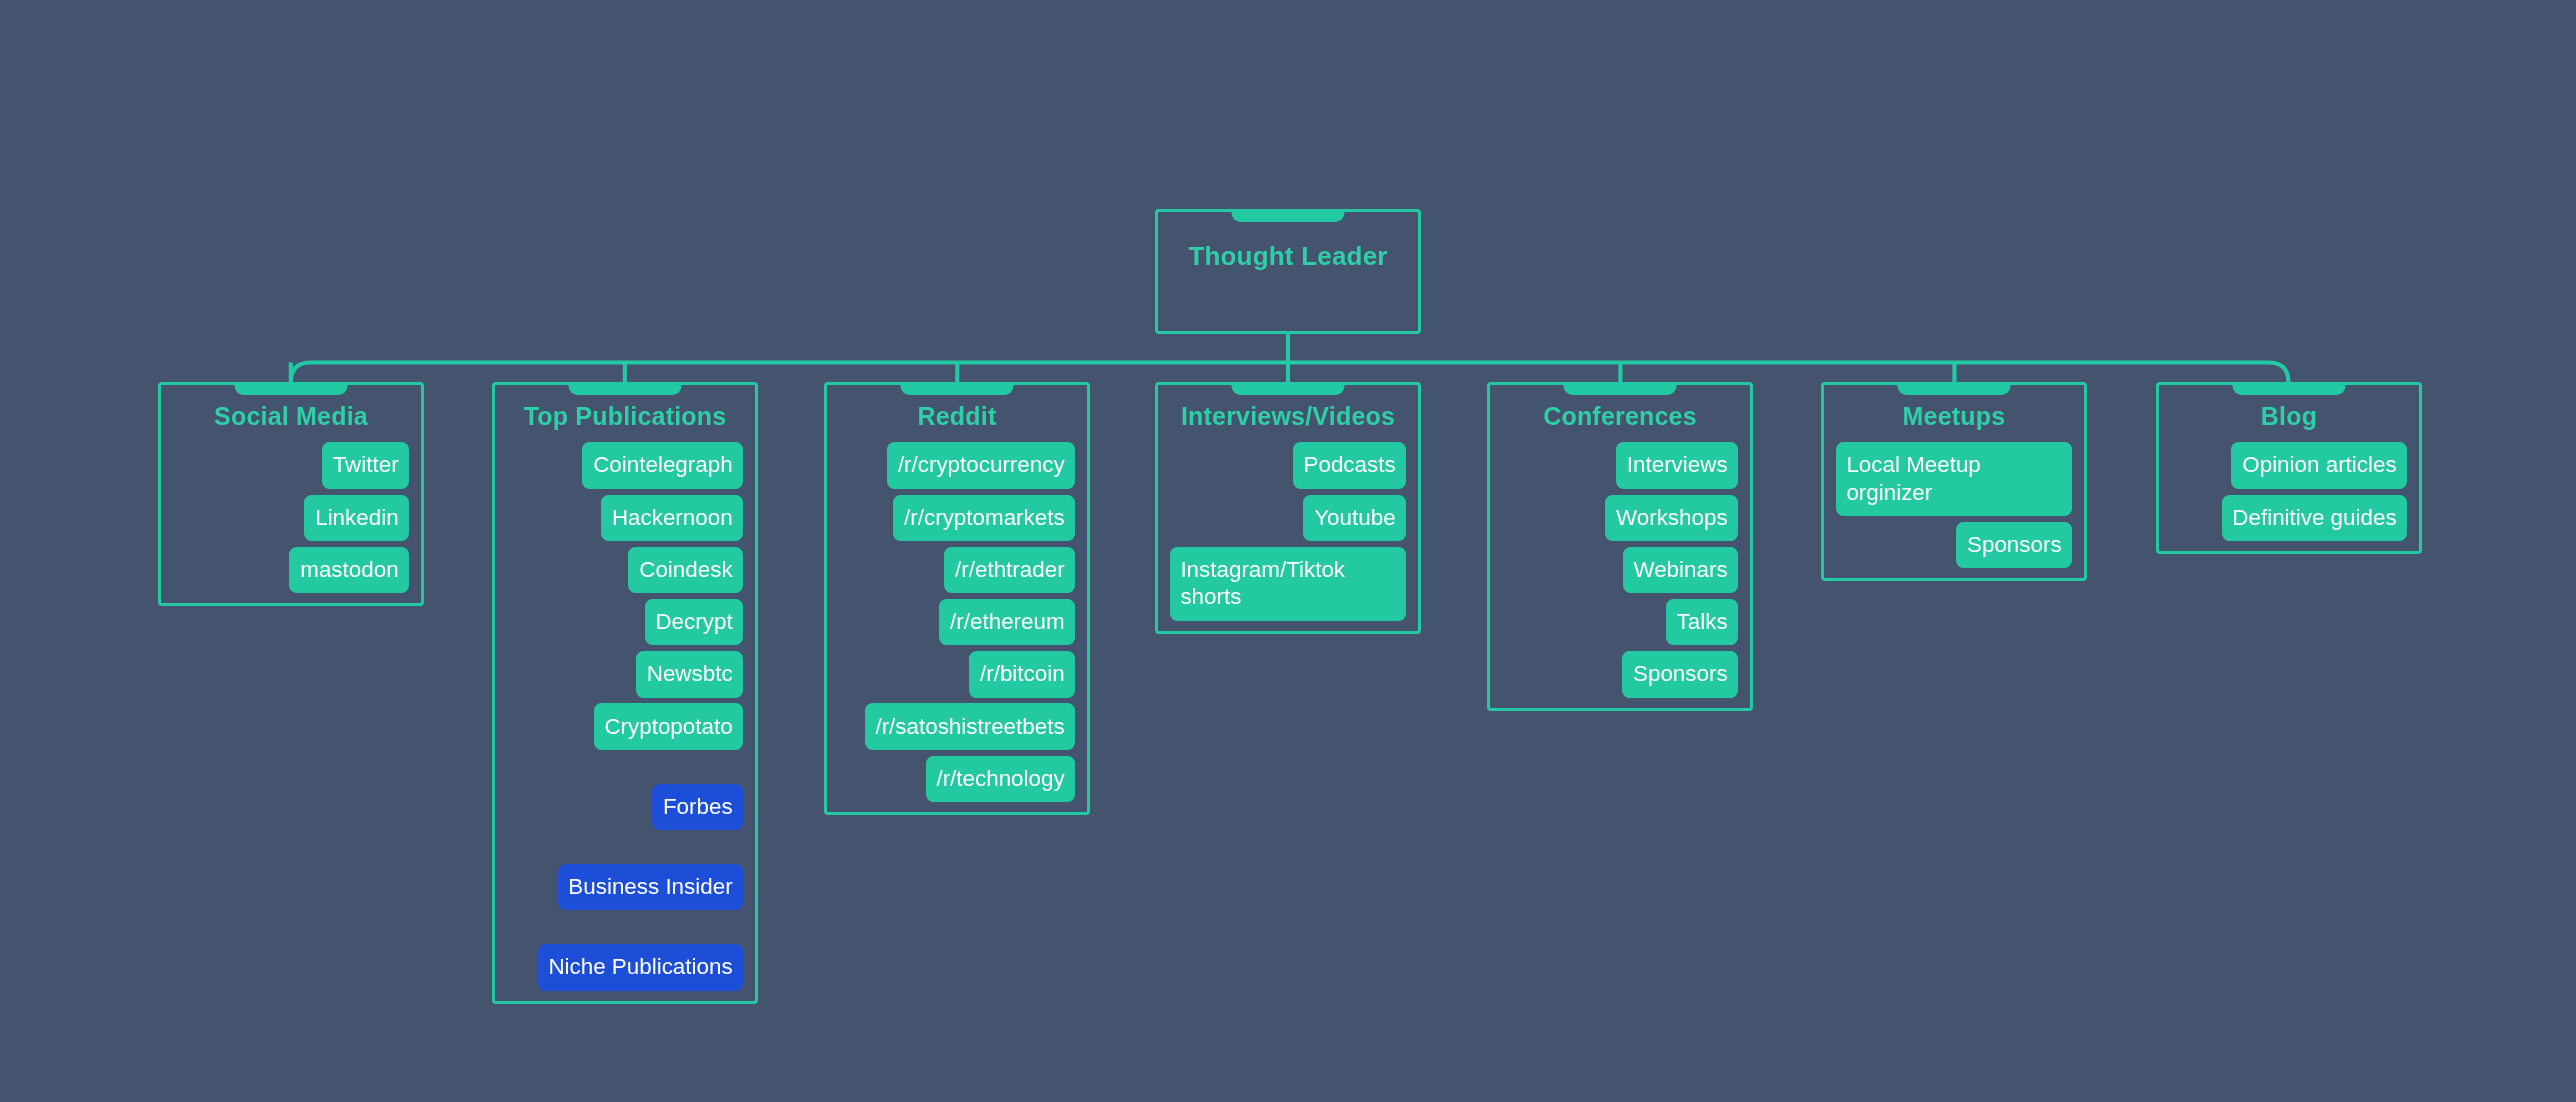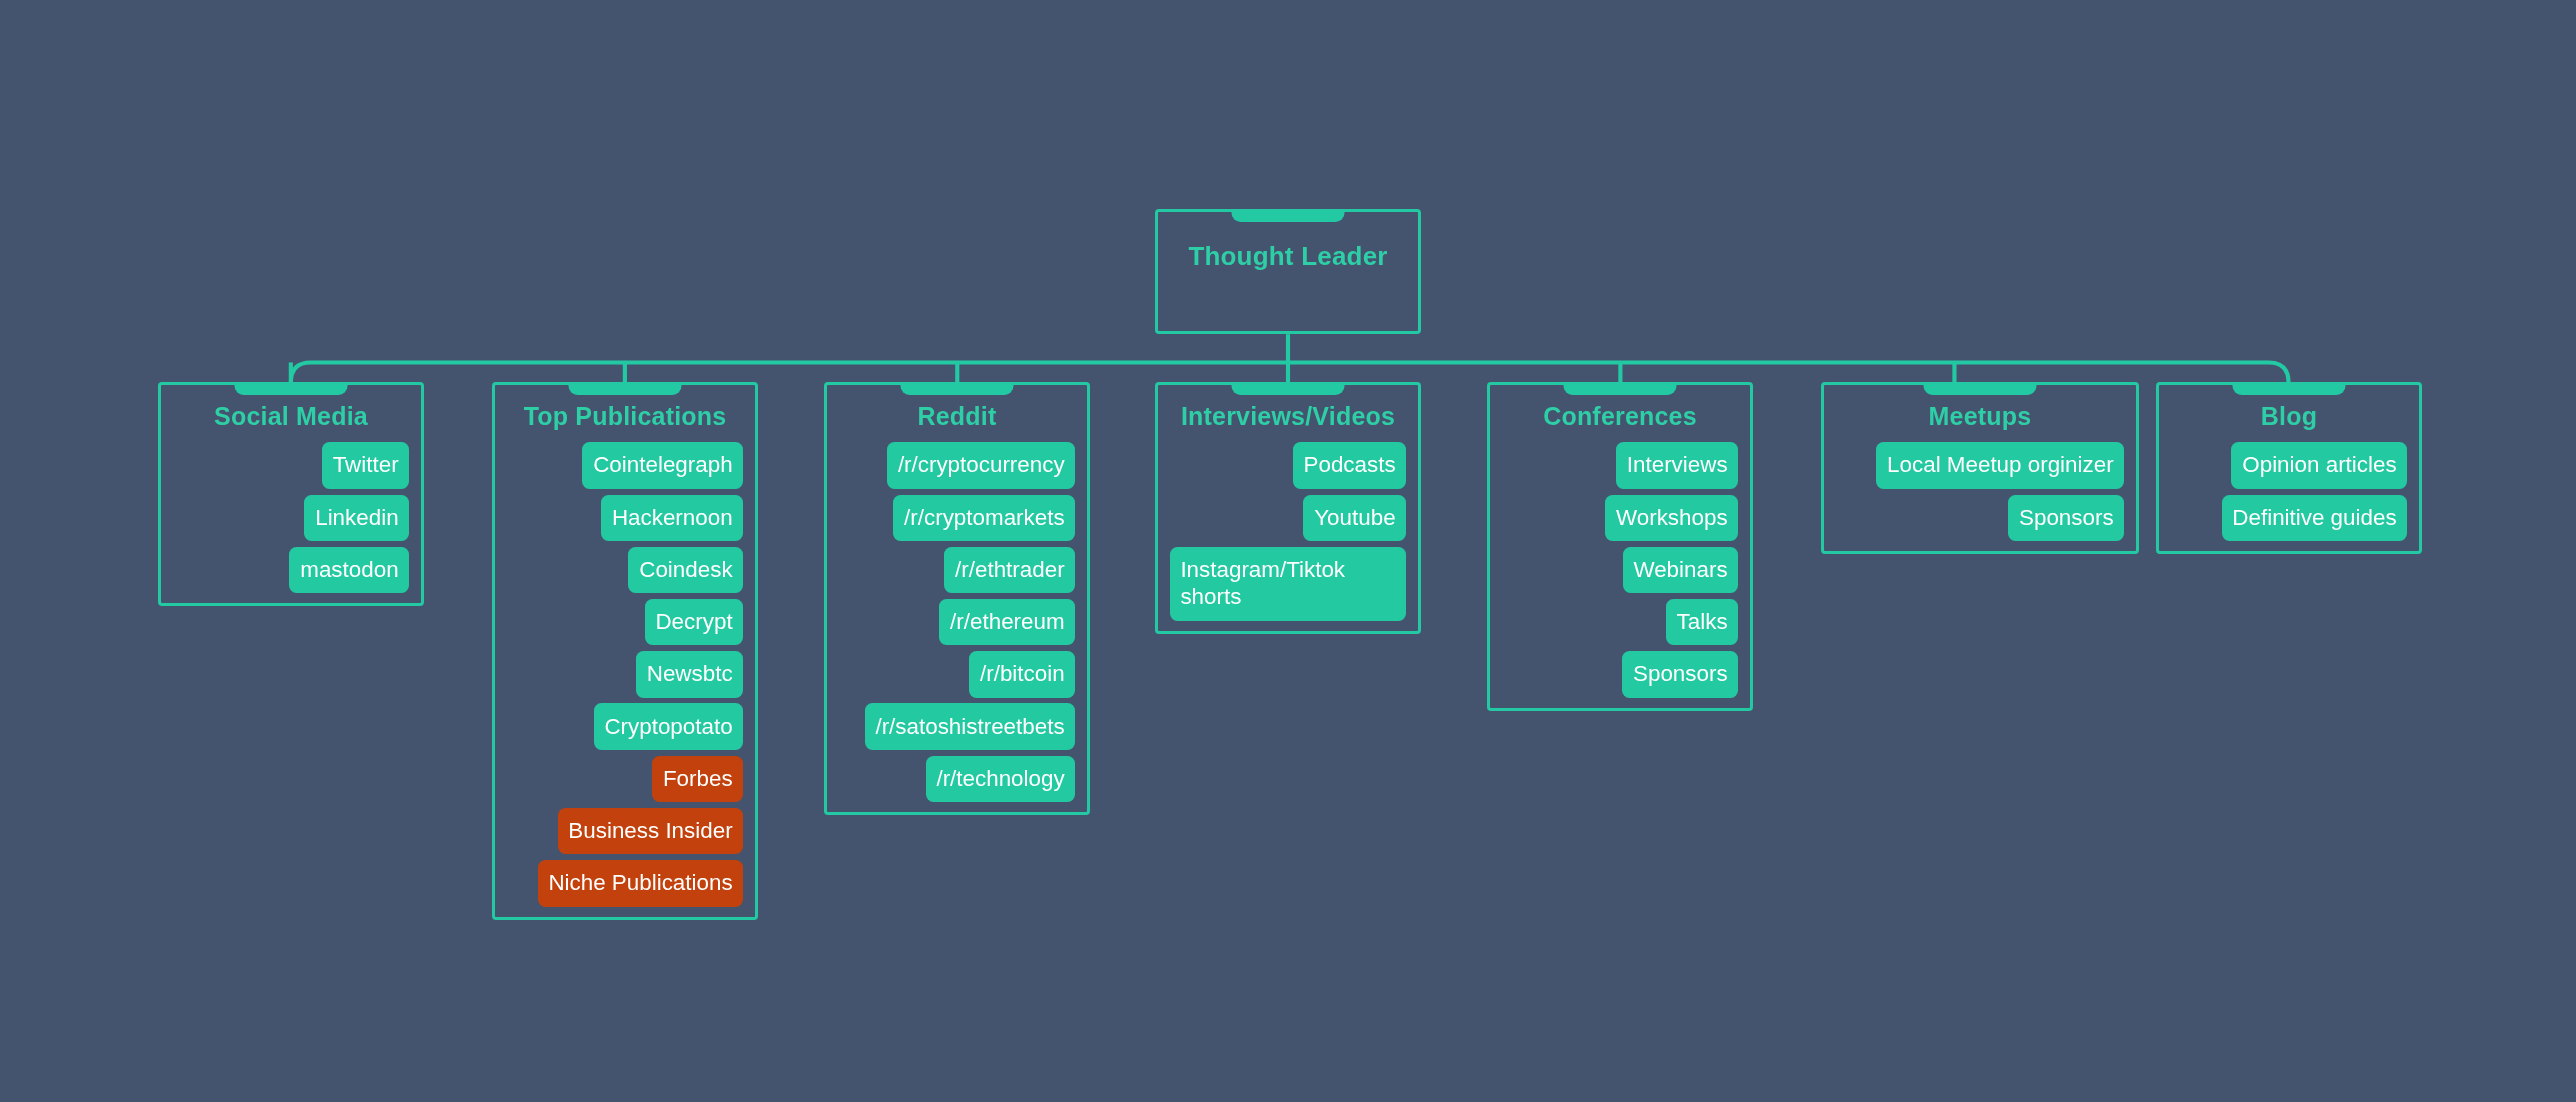--- a/index.html
+++ b/index.html
@@ -79,21 +79,22 @@
     font-size: 22.4px;
     line-height: 1.22;
     border-radius: 7.5px;
     padding: 9.1px 10.8px 10px 10.8px;
     box-sizing: border-box;
     min-height: 43px;
     display: flex;
     align-items: center;
   }
   .item.blue {
-    background: #c2410c;
+    background: #1d4ed8;
+    margin-top: 28px;
   }
 
   
   #root-node {
     left: 1155px;
     top: 209px;
     width: 266px;
     height: 125px;
     padding: 0;
   }
@@ -101,21 +102,21 @@
     margin-top: 30px;
     font-size: 26px;
   }
 
   
   #col-social     { left: 158px;  top: 382px; width: 266px; }
   #col-pubs       { left: 492px;  top: 382px; width: 266px; }
   #col-reddit     { left: 824px;  top: 382px; width: 266px; }
   #col-videos     { left: 1155px; top: 382px; width: 266px; }
   #col-conf       { left: 1487px; top: 382px; width: 266px; }
-  #col-meetups    { left: 1821px; top: 382px; width: 318px; }
+  #col-meetups    { left: 1821px; top: 382px; width: 266px; }
   #col-blog       { left: 2156px; top: 382px; width: 266px; }
 </style>
 </head>
 <body>
 
 <div id="canvas">
 
   <svg id="connectors" viewBox="0 0 3100 1327" width="2576" height="1103" fill="none" xmlns="http://www.w3.org/2000/svg">
     <g stroke="#22c9a3" stroke-width="5" fill="none" stroke-linecap="butt">
 

